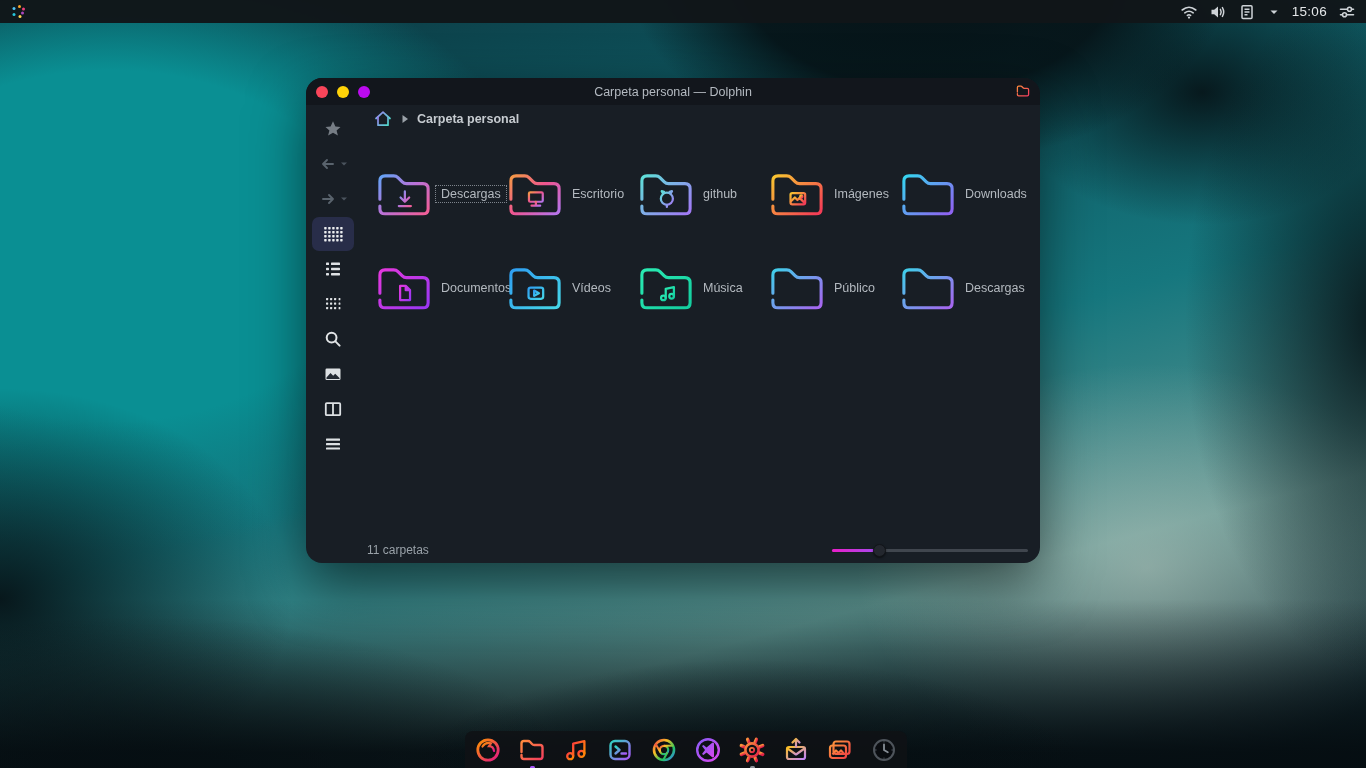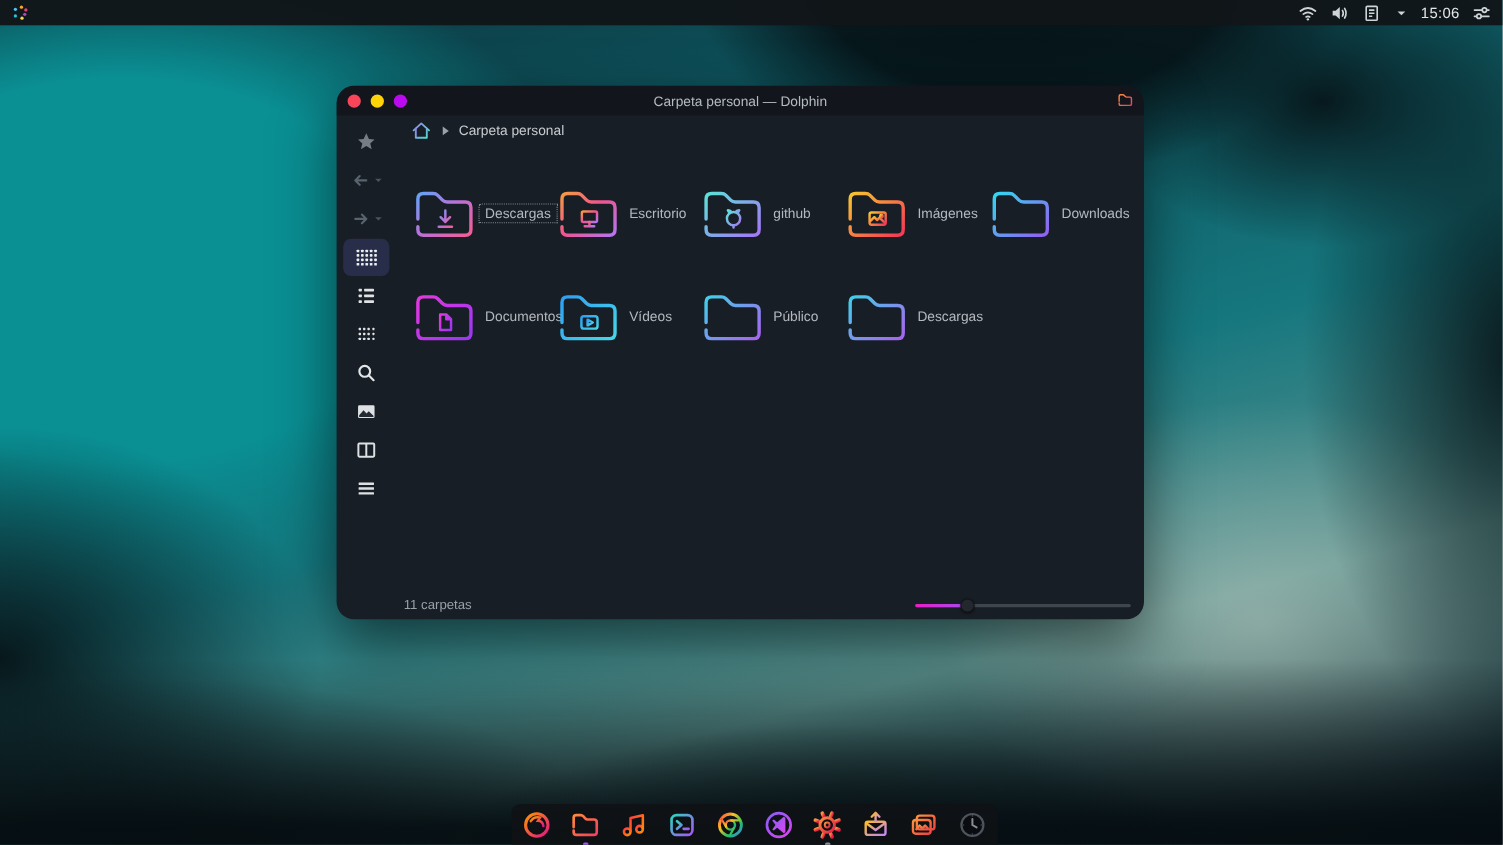--- a/index.html
+++ b/index.html
@@ -35,21 +35,21 @@
   #traffic{position:absolute;left:10px;top:0;height:100%;display:flex;align-items:center;gap:9px}
   .tl-btn{width:12px;height:12px;border-radius:50%;display:inline-block;cursor:pointer}
   #win-title{color:#b4bac1;font-size:12.5px}
   #app-icon{position:absolute;right:9px;top:5px;display:inline-flex}
   #win-body{display:flex;height:458px}
   #sidebar{width:54px;display:flex;flex-direction:column;align-items:center;padding-top:7px;flex:none}
   .side-btn{width:42px;height:34px;display:flex;align-items:center;justify-content:center;border-radius:7px;margin-bottom:1px;cursor:pointer}
   .side-btn.active{background:#282d49}
   #main{flex:1;display:flex;flex-direction:column;min-width:0}
   #crumbbar{height:28px;display:flex;align-items:center;gap:7px;padding-left:13px}
-  #crumb-label{color:#c6cbd0;font-size:12.5px;font-weight:400}
+  #crumb-label{color:#c6cbd0;font-size:12.5px;font-weight:700}
   #folder-grid{flex:1;display:grid;grid-template-columns:repeat(5,131px);grid-auto-rows:94px;
     padding:13px 0 0 13px;align-content:start}
   .folder-item{display:flex;align-items:center;cursor:pointer}
   .f-icon{height:58px;display:flex;align-items:flex-end;justify-content:center}
   .f-label{margin-top:2px;font-size:12.5px;color:#b3b9bf;padding:1px 5px;border:1px dotted transparent;white-space:nowrap}
   .folder-item.selected .f-label{border-color:#7d848c}
   #statusbar{height:26px;display:flex;align-items:center;padding:0 12px 0 7px}
   #status-text{color:#99a1a8;font-size:12px}
   #slider{margin-left:auto;width:196px;height:14px;position:relative;cursor:pointer}
   #slider-track{position:absolute;left:0;right:0;top:5.5px;height:3px;border-radius:2px}
@@ -416,20 +416,41 @@
                   </g>
  </g>
               </svg>
             </div>
             <div class="f-label">Vídeos</div>
           </div>
           <div class="folder-item">
             <div class="f-icon">
               <svg width="62" height="56" viewBox="0 0 72 64">
                 <defs>
+                  <linearGradient id="fg8" x1="0" y1="0" x2="1" y2="0.9">
+                    <stop offset="0%" stop-color="#2aeab2"></stop>
+                    <stop offset="100%" stop-color="#14cfa0"></stop>
+                  </linearGradient>
+                </defs>
+ <g stroke="url(#fg8)" fill="none" stroke-width="3.6" stroke-linecap="round" stroke-linejoin="round">
+  <path d="M8 38 V17 Q8 11 14 11 H24 Q27 11 29 13 L34 18 Q36 20 39 20 H58 Q64 20 64 26 V49 Q64 55 58 55 H14 Q8 55 8 49 V46"></path>
+  <g transform="translate(37,38)" stroke-width="2.6">
+                    <circle cx="-4" cy="5.5" r="2.7"></circle>
+                    <circle cx="5.5" cy="3.5" r="2.7"></circle>
+                    <path d="M-1.3 5.5 V-5 L8.2 -7 V3.5"></path>
+                  </g>
+ </g>
+              </svg>
+            </div>
+            <div class="f-label">Música</div>
+          </div>
+          <div class="folder-item">
+            <div class="f-icon">
+              <svg width="62" height="56" viewBox="0 0 72 64">
+                <defs>
                   <linearGradient id="fg9" x1="0" y1="0" x2="1" y2="0.9">
                     <stop offset="0%" stop-color="#3fd0ea"></stop>
                     <stop offset="100%" stop-color="#a468ef"></stop>
                   </linearGradient>
                 </defs>
  <g stroke="url(#fg9)" fill="none" stroke-width="3.6" stroke-linecap="round" stroke-linejoin="round">
   <path d="M8 38 V17 Q8 11 14 11 H24 Q27 11 29 13 L34 18 Q36 20 39 20 H58 Q64 20 64 26 V49 Q64 55 58 55 H14 Q8 55 8 49 V46"></path>
   <g transform="translate(37,38)" stroke-width="2.6"></g>
  </g>
               </svg>

